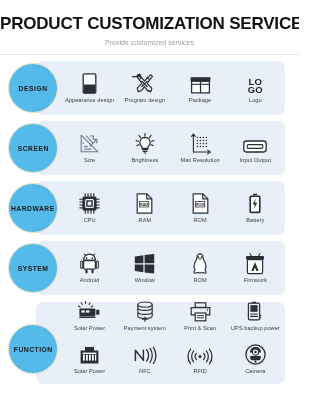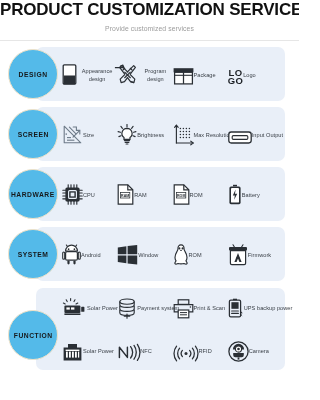--- a/index.html
+++ b/index.html
@@ -4,21 +4,21 @@
 <style>
   html,body{margin:0;padding:0;}
   body{
     width:299px;height:400px;overflow:hidden;background:#ffffff;
     font-family:"Liberation Sans","DejaVu Sans",sans-serif;
     -webkit-font-smoothing:antialiased;
   }
   .page{position:relative;width:299px;height:400px;background:#fff;}
 
   
-  .header{text-align:center;}
+  .header{padding-top:14px;text-align:center;}
   .title{
     font-size:17px;font-weight:bold;color:#111;letter-spacing:-0.2px;
     line-height:20px;white-space:nowrap;
   }
   .subtitle{
     font-size:6.8px;color:#9b9b9b;letter-spacing:.1px;margin-top:4px;
     line-height:9px;
   }
   .hdr-rule{
     width:299px;height:1px;background:#e6e6e6;margin-top:7px;
@@ -54,21 +54,21 @@
   .items{
     position:absolute;left:62px;right:16px;top:3px;bottom:3px;
     display:flex;align-items:center;z-index:2;
   }
   .row.tall .items{
     top:4px;bottom:14px;flex-direction:column;justify-content:center;
   }
   .subrow{display:flex;width:100%;}
   .cell{
     flex:1 1 0;min-width:0;
-    display:flex;flex-direction:row;align-items:center;justify-content:flex-start;
+    display:flex;flex-direction:column;align-items:center;justify-content:flex-start;
   }
   .row.tall .cell{height:43px;}
   .ic{
     height:22px;display:flex;align-items:flex-end;justify-content:center;
     color:#2a2f35;
   }
   .ic svg{display:block;overflow:visible;}
   .lbl{
     margin-top:3px;font-size:5.6px;color:#3b4148;text-align:center;
     line-height:7.2px;letter-spacing:.05px;white-space:nowrap;

